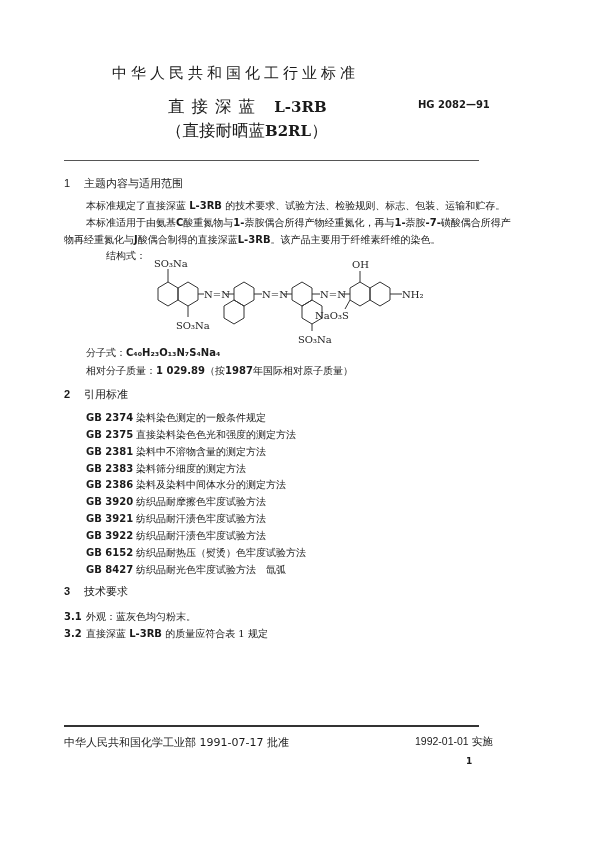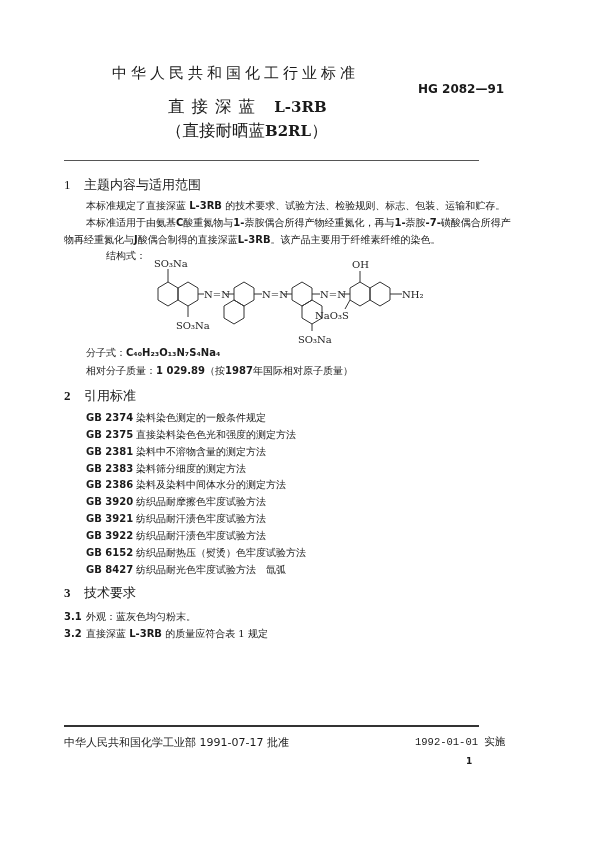--- a/index.html
+++ b/index.html
@@ -6,37 +6,37 @@
   body { width: 600px; height: 849px; position: relative; overflow: hidden;
          font-family: "DejaVu Serif", serif; color: #1a1a1a; }
   .abs { position: absolute; white-space: nowrap; }
   .b { font-weight: bold; }
 
   .header-org { left: 112px; top: 64px; font-size: 15px; letter-spacing: 4px; font-family: "DejaVu Sans", sans-serif; }
   .title1 { left: 168px; top: 96px; font-size: 16.5px; letter-spacing: 7px; font-family: "DejaVu Sans", sans-serif; }
   .title1 .latin { letter-spacing: 0; font-family: "DejaVu Serif", serif; font-weight: bold; font-size: 15px; }
   .title2 { left: 166px; top: 120px; font-size: 16.5px; font-family: "DejaVu Sans", sans-serif; }
   .title2 .latin { font-family: "DejaVu Serif", serif; font-weight: bold; font-size: 15px; }
-  .std-no { left: 418px; top: 82px; font-size: 12px; font-weight: bold; font-family: "DejaVu Sans", sans-serif; }
+  .std-no { left: 418px; top: 99px; font-size: 10px; font-weight: bold; font-family: "DejaVu Sans", sans-serif; }
 
   .rule { position: absolute; left: 64px; width: 415px; height: 1px; background: #555; }
   .rule.top { top: 160px; }
   .rule.bottom { top: 725px; height: 1.5px; background: #333; }
 
-  .h1 { font-size: 13px; font-family: Liberation Serif, serif; }
+  .h1 { font-size: 11px; font-family: Liberation Sans, sans-serif; }
   .h1 .num { display: inline-block; width: 20px; }
   .p { font-size: 10px; }
   .p .bl { font-weight: bold; font-family: "DejaVu Sans", sans-serif; }
 
   .ref-row { position: absolute; left: 86px; font-size: 10px; }
   .ref-row .code { display: inline-block; width: 50px; font-weight: bold; font-family: "DejaVu Sans", sans-serif; font-size: 10px; }
   .ref-row .desc { font-family: "DejaVu Serif", serif; }
 
   .footer-left { left: 64px; top: 735px; font-size: 11px; font-family: "DejaVu Sans", sans-serif; }
-  .footer-right { left: 415px; top: 735px; font-size: 10.5px; font-family: Liberation Mono, monospace; width: 64px; text-align: right; }
+  .footer-right { left: 415px; top: 735px; font-size: 10.5px; font-family: Liberation Sans, sans-serif; width: 64px; text-align: right; }
   .page-num { left: 466px; top: 756px; font-size: 9px; font-weight: bold; font-family: "DejaVu Sans", sans-serif; }
 
   .structure { position: absolute; left: 140px; top: 255px; width: 340px; height: 95px; }
   .structure text { font-family: "DejaVu Serif", serif; font-size: 10px; fill: #222; }
   .structure line, .structure polygon, .structure polyline { stroke: #333; stroke-width: 1; fill: none; }
 </style>
 </head>
 <body>
 
 <div class="abs header-org">中华人民共和国化工行业标准</div>

